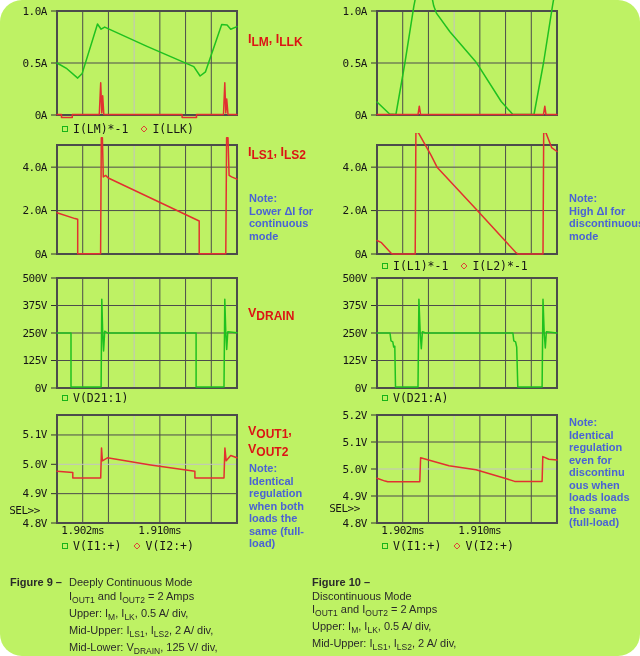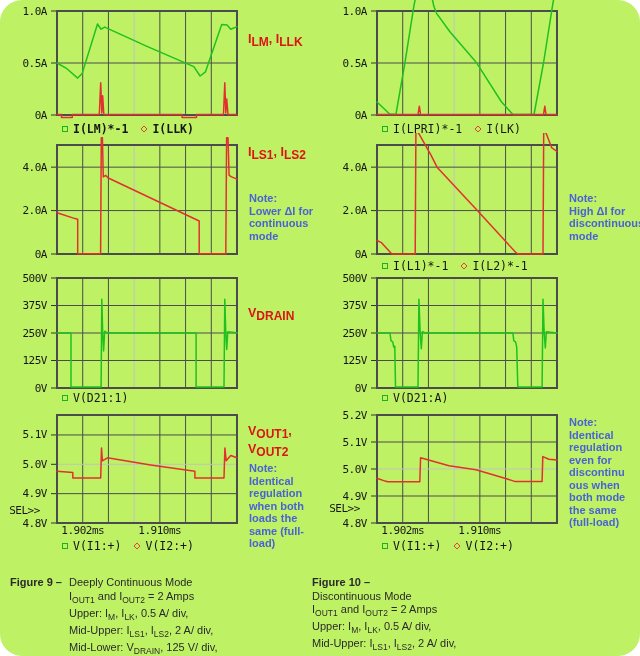--- a/index.html
+++ b/index.html
@@ -43,21 +43,21 @@
         <line x1="8" y1="64" x2="188" y2="64" stroke="#4c4c4c" stroke-width="1"></line>
         <line x1="2" y1="64" x2="8" y2="64" stroke="#333" stroke-width="1"></line>
         <line x1="2" y1="116" x2="8" y2="116" stroke="#333" stroke-width="1"></line>
         <rect x="8" y="12" width="180" height="104" fill="none" stroke="#4c4c4c" stroke-width="2"></rect>
         <polyline points="8.0,64.0 17.9,69.7 28.7,79.1 33.2,74.4 48.5,25.0 52.1,30.2 55.7,28.1 98.0,47.4 144.8,67.6 151.1,77.0 156.5,72.8 172.7,25.5 178.1,26.0 181.7,30.2 188.0,27.6" fill="none" stroke="#1fc11f" stroke-width="1.5" stroke-linejoin="round" stroke-linecap="round"></polyline>
         <polyline points="8.0,115.5 12.5,115.5 12.5,118.6 23.3,118.6 23.3,115.5 50.3,115.5 51.7,83.8 52.8,113.9 53.7,96.8 54.8,115.5 133.1,115.5 133.1,118.6 147.5,118.6 147.5,115.5 174.5,115.5 175.8,83.8 176.8,113.9 177.7,99.9 179.0,115.5 188.0,115.5" fill="none" stroke="#e23030" stroke-width="1.5" stroke-linejoin="round" stroke-linecap="round"></polyline>
       </svg>
       <div class="ticklabel" style="top: 4.5px;">1.0A</div>
       <div class="ticklabel" style="top: 56.5px;">0.5A</div>
       <div class="ticklabel" style="top: 108.5px;">0A</div>
-      <div class="legend" style="left: 62px; top: 122px; font-weight: bold;">
+      <div class="legend" style="left: 62px; top: 122px;">
         <div class="legend-item">
           <span class="mk mk-square"></span>
           <span>I(LM)*-1</span>
         </div>
         <div class="legend-item">
           <span class="mk mk-diamond"></span>
           <span>I(LLK)</span>
         </div>
       </div>
       <div class="sidelabel" style="top: 32px;">
@@ -182,30 +182,20 @@
         <line x1="8" y1="64" x2="188" y2="64" stroke="#4c4c4c" stroke-width="1"></line>
         <line x1="2" y1="64" x2="8" y2="64" stroke="#333" stroke-width="1"></line>
         <line x1="2" y1="116" x2="8" y2="116" stroke="#333" stroke-width="1"></line>
         <rect x="8" y="12" width="180" height="104" fill="none" stroke="#4c4c4c" stroke-width="2"></rect>
         <polyline points="8.0,103.0 20.6,115.0 26.9,115.5 35.9,64.0 44.9,6.8 51.2,-24.4 58.4,-24.4 64.7,6.8 67.4,14.1 80.9,32.8 106.1,61.9 109.7,67.1 132.2,102.5 143.9,115.5 165.0,115.5 174.5,64.0 183.5,6.8 188.0,-19.2" fill="none" stroke="#1fc11f" stroke-width="1.5" stroke-linejoin="round" stroke-linecap="round"></polyline>
         <polyline points="8.0,115.6 49.0,115.6 50.3,107.2 51.6,115.6 174.5,115.6 175.8,107.2 177.0,115.6 188.0,115.6" fill="none" stroke="#e23030" stroke-width="1.5" stroke-linejoin="round" stroke-linecap="round"></polyline>
       </svg>
       <div class="ticklabel" style="top: 4.5px;">1.0A</div>
       <div class="ticklabel" style="top: 56.5px;">0.5A</div>
       <div class="ticklabel" style="top: 108.5px;">0A</div>
-      <div class="legend" style="left: 62px; top: 122px;">
-        <div class="legend-item">
-          <span class="mk mk-square"></span>
-          <span>I(LPRI)*-1</span>
-        </div>
-        <div class="legend-item">
-          <span class="mk mk-diamond"></span>
-          <span>I(LK)</span>
-        </div>
-      </div>
       <svg width="192" height="125" viewBox="0 0 192 125" class="plot-svg" style="left: 49px; top: 133px;">
         <line x1="33.71428571428571" y1="12" x2="33.71428571428571" y2="121" stroke="#4c4c4c" stroke-width="1"></line>
         <line x1="59.42857142857142" y1="12" x2="59.42857142857142" y2="121" stroke="#4c4c4c" stroke-width="1"></line>
         <line x1="85.14285714285714" y1="12" x2="85.14285714285714" y2="121" stroke="#c2c2c2" stroke-width="1"></line>
         <line x1="110.85714285714285" y1="12" x2="110.85714285714285" y2="121" stroke="#4c4c4c" stroke-width="1"></line>
         <line x1="136.57142857142858" y1="12" x2="136.57142857142858" y2="121" stroke="#4c4c4c" stroke-width="1"></line>
         <line x1="162.28571428571428" y1="12" x2="162.28571428571428" y2="121" stroke="#4c4c4c" stroke-width="1"></line>
         <line x1="8" y1="34.14741035856573" x2="188" y2="34.14741035856573" stroke="#4c4c4c" stroke-width="1"></line>
         <line x1="2" y1="34.14741035856573" x2="8" y2="34.14741035856573" stroke="#333" stroke-width="1"></line>
         <line x1="8" y1="77.57370517928287" x2="188" y2="77.57370517928287" stroke="#4c4c4c" stroke-width="1"></line>
@@ -298,21 +288,21 @@
           <span>V(I2:+)</span>
         </div>
       </div>
       <div class="note" style="top: 416px;">
         <div>Note:</div>
         <div>Identical</div>
         <div>regulation</div>
         <div>even for</div>
         <div>discontinu</div>
         <div>ous when</div>
-        <div>both mode</div>
+        <div>loads loads</div>
         <div>the same</div>
         <div>(full-load)</div>
       </div>
     </div>
 <div class="caption" style="left: 10px;">
       <div class="flabel">Figure 9 –</div>
       <div class="clines">
         <div><span>Deeply Continuous Mode</span></div>
         <div><span>I</span><span class="sb">OUT1</span><span> and I</span><span class="sb">OUT2</span><span> = 2 Amps</span></div>
         <div><span>Upper: I</span><span class="sb">M</span><span>, I</span><span class="sb">LK</span><span>, 0.5 A/ div,</span></div>

